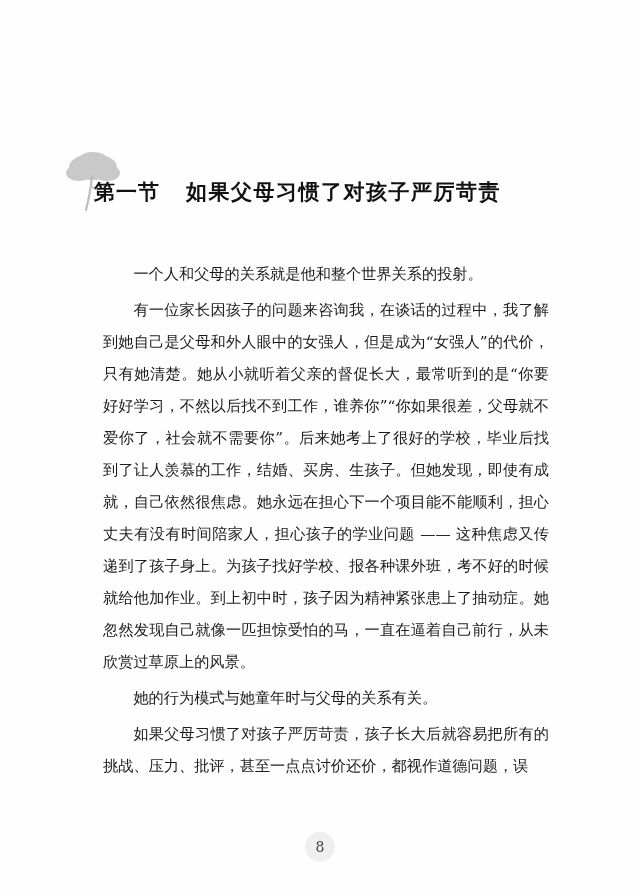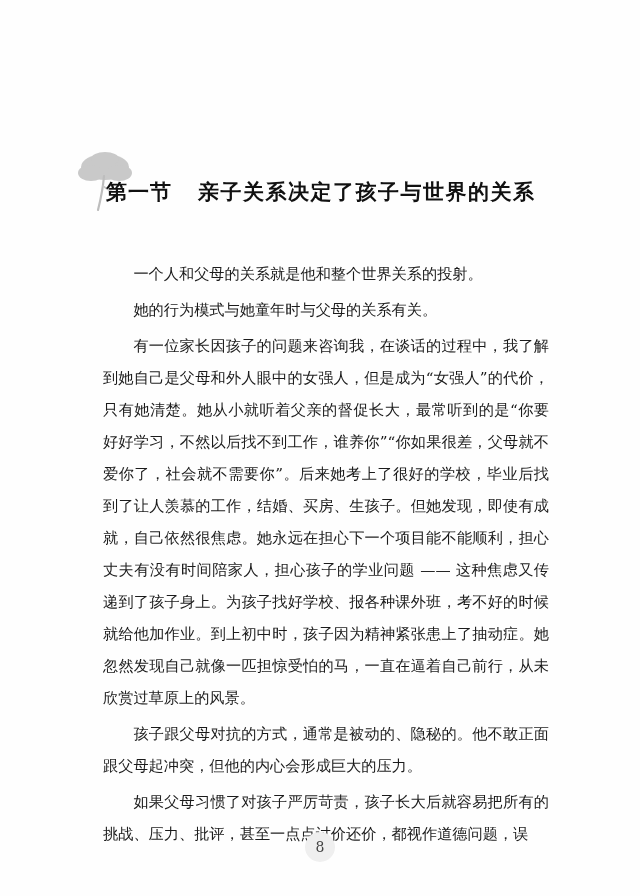--- a/index.html
+++ b/index.html
@@ -19,21 +19,21 @@
     position: relative;
     width: 640px;
     height: 896px;
     box-sizing: border-box;
     padding: 0;
     background: #fefefe;
   }
   
   .heading-block {
     position: absolute;
-    left: 76px;
+    left: 64px;
     top: 150px;
     width: 500px;
     height: 70px;
   }
   .tree-mark {
     position: absolute;
     left: 0px;
     top: 0px;
     width: 58px;
     height: 62px;
@@ -111,29 +111,28 @@
           <ellipse cx="15" cy="23" rx="13" ry="8"></ellipse>
           <ellipse cx="43" cy="23" rx="13" ry="8"></ellipse>
           <ellipse cx="29" cy="9" rx="14" ry="7"></ellipse>
         </g>
         <path d="M28 26 C27 38, 25 48, 22 60" stroke="#bdbdbd" stroke-width="2.2" fill="none" stroke-linecap="round"></path>
         <path d="M27 36 C31 39, 34 41, 37 42" stroke="#c8c8c8" stroke-width="1.6" fill="none" stroke-linecap="round"></path>
       </svg>
     </span>
     <div class="heading-line">
       <span class="section-no">第一节</span>
-      <span class="section-title">亲子关系决定了孩子与世界的关系</span>
+      <span class="section-title">如果父母习惯了对孩子严厉苛责</span>
     </div>
   </div>
 
   <div class="body-text">
     <p class="para">一个人和父母的关系就是他和整个世界关系的投射。</p>
+    <p class="para">有一位家长因孩子的问题来咨询我，在谈话的过程中，我了解到她自己是父母和外人眼中的女强人，但是成为“女强人”的代价，只有她清楚。她从小就听着父亲的督促长大，最常听到的是“你要好好学习，不然以后找不到工作，谁养你”“你如果很差，父母就不爱你了，社会就不需要你”。后来她考上了很好的学校，毕业后找到了让人羡慕的工作，结婚、买房、生孩子。但她发现，即使有成就，自己依然很焦虑。她永远在担心下一个项目能不能顺利，担心丈夫有没有时间陪家人，担心孩子的学业问题 —— 这种焦虑又传递到了孩子身上。为孩子找好学校、报各种课外班，考不好的时候就给他加作业。到上初中时，孩子因为精神紧张患上了抽动症。她忽然发现自己就像一匹担惊受怕的马，一直在逼着自己前行，从未欣赏过草原上的风景。</p>
     <p class="para">她的行为模式与她童年时与父母的关系有关。</p>
-    <p class="para">有一位家长因孩子的问题来咨询我，在谈话的过程中，我了解到她自己是父母和外人眼中的女强人，但是成为“女强人”的代价，只有她清楚。她从小就听着父亲的督促长大，最常听到的是“你要好好学习，不然以后找不到工作，谁养你”“你如果很差，父母就不爱你了，社会就不需要你”。后来她考上了很好的学校，毕业后找到了让人羡慕的工作，结婚、买房、生孩子。但她发现，即使有成就，自己依然很焦虑。她永远在担心下一个项目能不能顺利，担心丈夫有没有时间陪家人，担心孩子的学业问题 —— 这种焦虑又传递到了孩子身上。为孩子找好学校、报各种课外班，考不好的时候就给他加作业。到上初中时，孩子因为精神紧张患上了抽动症。她忽然发现自己就像一匹担惊受怕的马，一直在逼着自己前行，从未欣赏过草原上的风景。</p>
-    <p class="para">孩子跟父母对抗的方式，通常是被动的、隐秘的。他不敢正面跟父母起冲突，但他的内心会形成巨大的压力。</p>
     <p class="para">如果父母习惯了对孩子严厉苛责，孩子长大后就容易把所有的挑战、压力、批评，甚至一点点讨价还价，都视作道德问题，误</p>
   </div>
 
   <div class="folio">
     <span class="folio-circle">8</span>
   </div>
 
 </div>
 
 </body></html>

